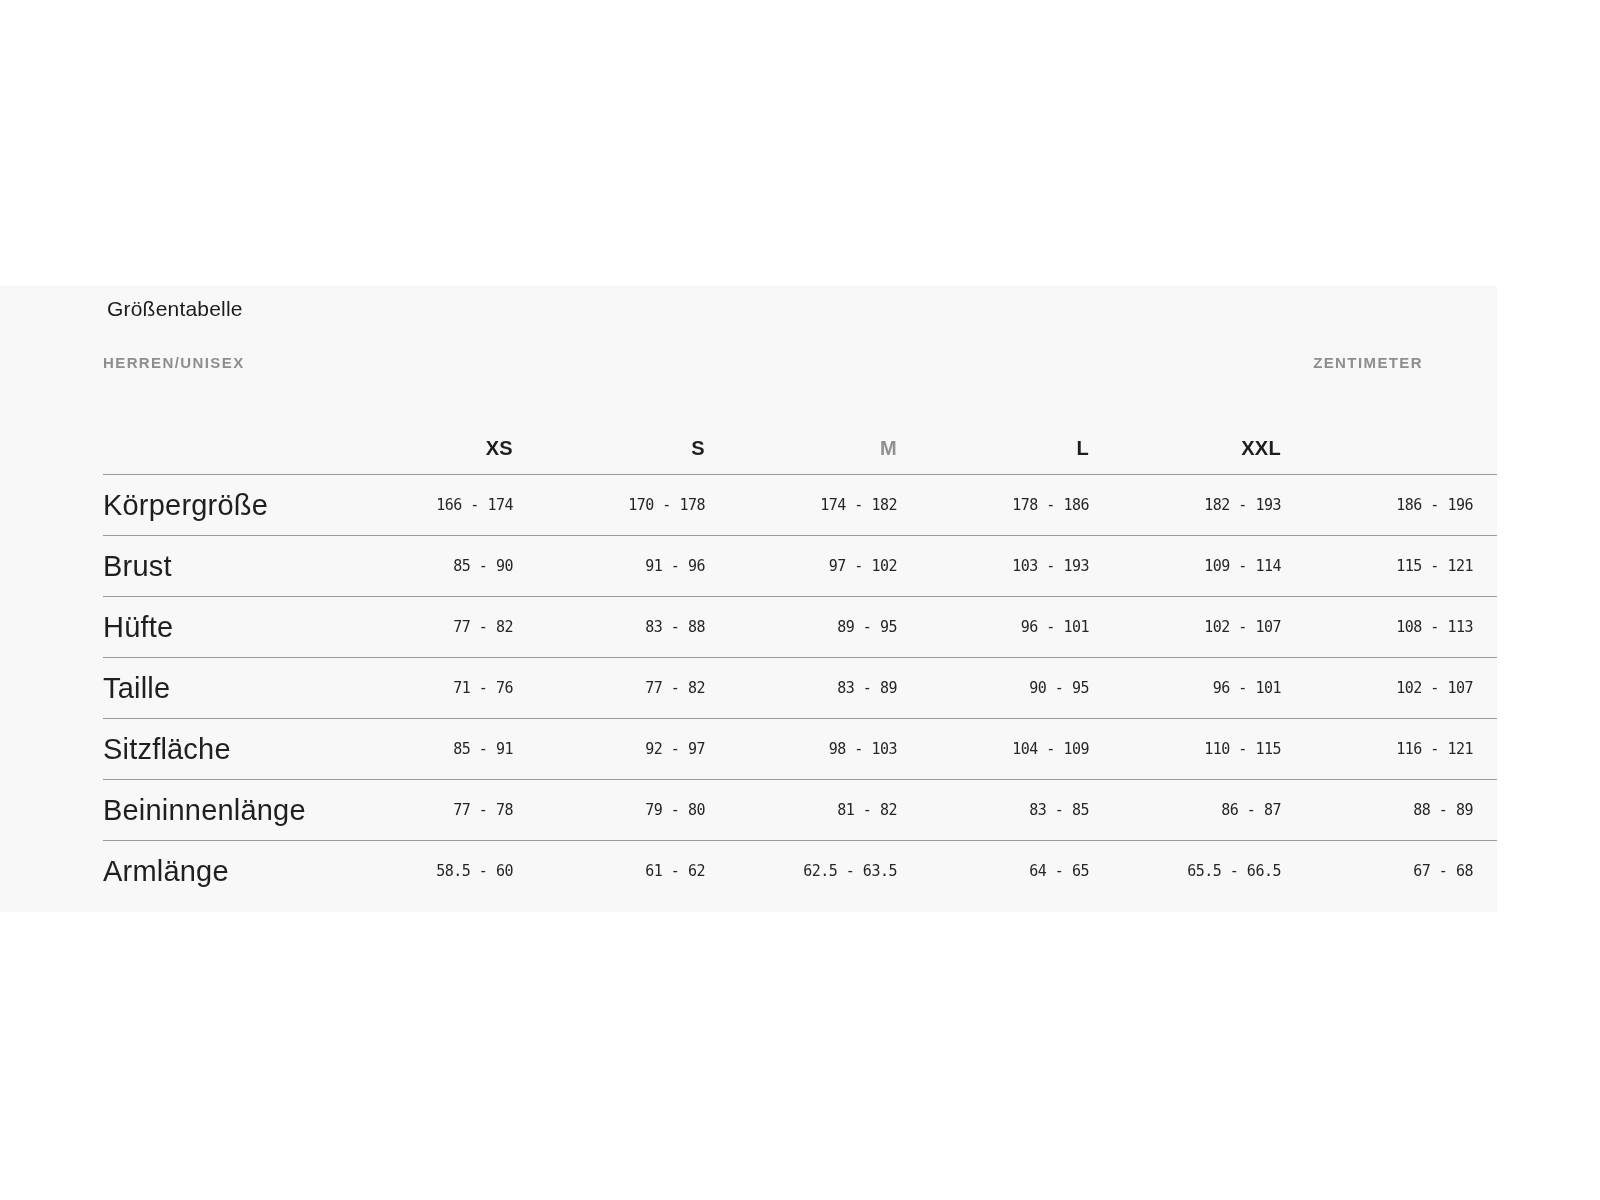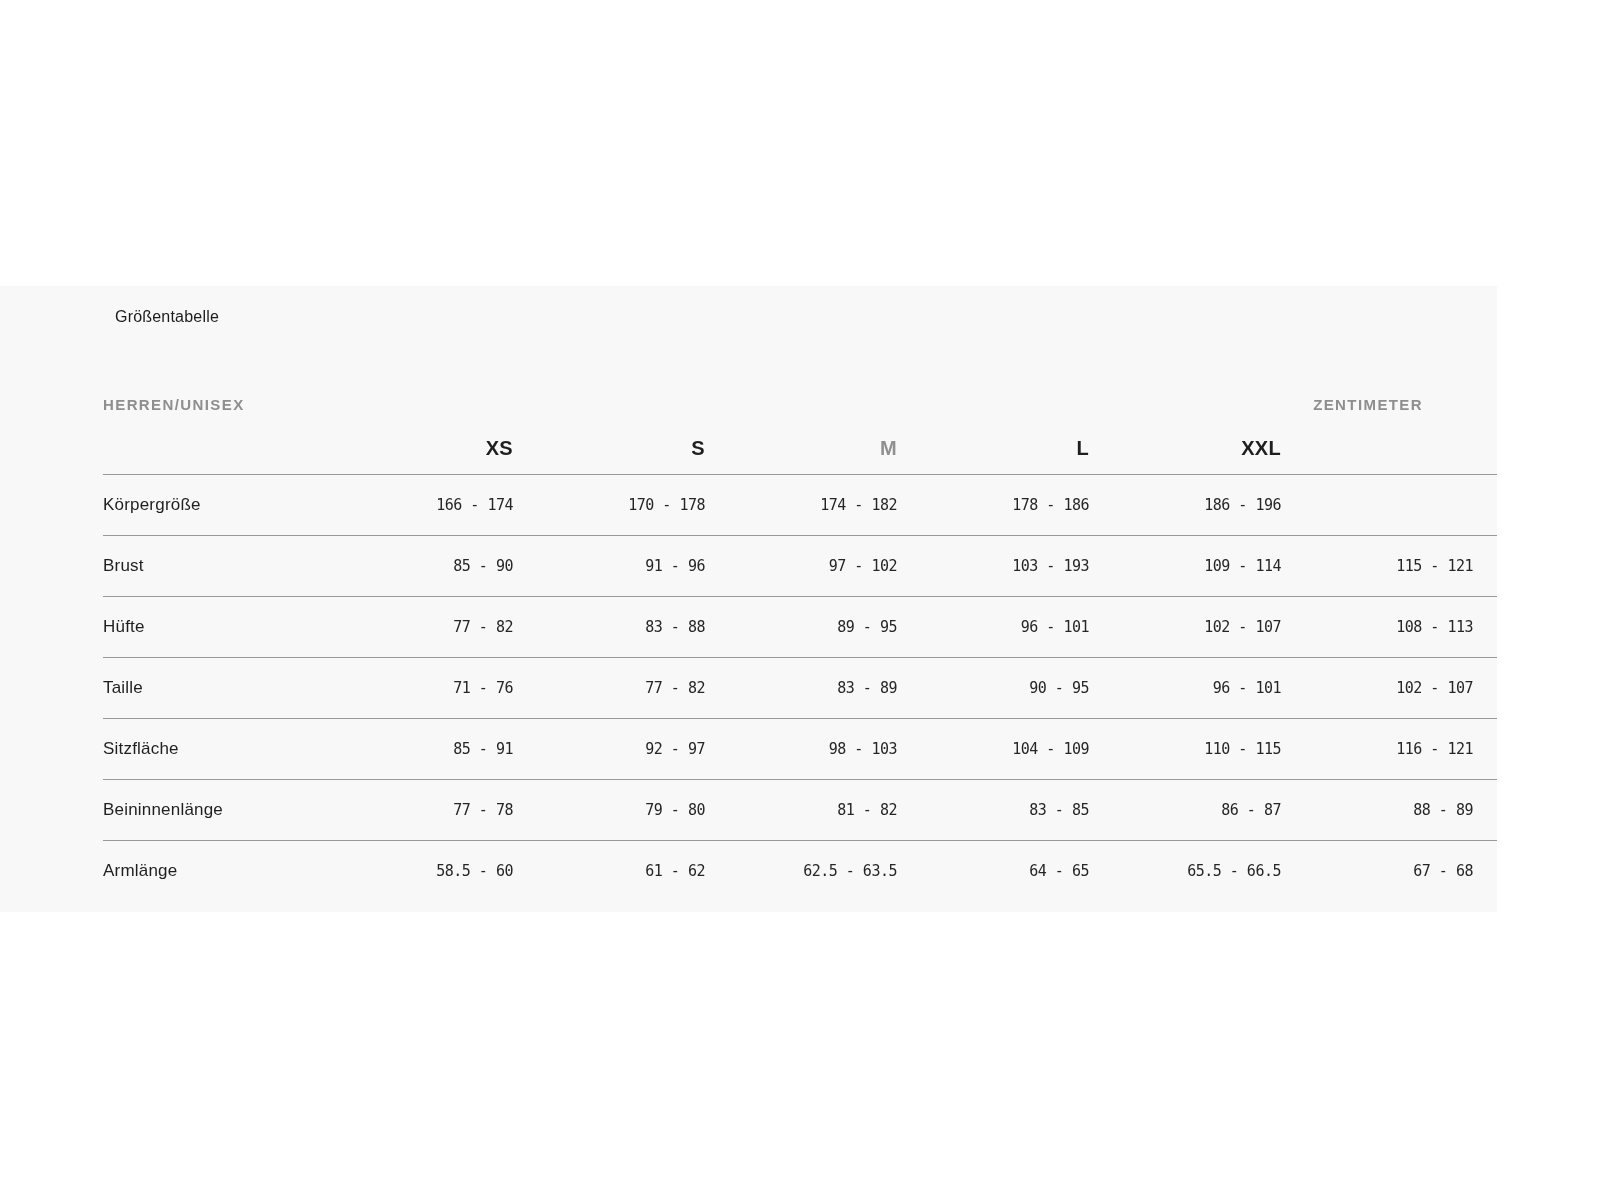--- a/index.html
+++ b/index.html
@@ -23,36 +23,35 @@
   .content {
     position: absolute;
     left: 103px;
     top: 0;
     width: 1394px;
   }
   .title {
     position: absolute;
     top: 290px;
     left: 0;
-    margin: 12px;
-    font-size: 16px;
+    margin: 4px;
+    font-size: 21px;
     line-height: 30px;
     font-weight: 500;
     color: #1c1c1c;
     letter-spacing: 0.2px;
   }
   .eyebrow-row {
     position: absolute;
     top: 354px;
     left: 0;
     width: 1394px;
     display: flex;
     justify-content: space-between;
     align-items: center;
-    margin-top: 42px;
   }
   .eyebrow {
     font-size: 15px;
     line-height: 18px;
     font-weight: bold;
     letter-spacing: 1.4px;
     color: #8e8e8e;
   }
   .eyebrow.right {
     padding-right: 74px;
@@ -88,21 +87,21 @@
     justify-content: flex-start;
     padding: 0;
   }
   .hcell.muted {
     color: #909090;
   }
   .label-cell {
     display: flex;
     align-items: center;
     justify-content: flex-start;
-    font-size: 17px;
+    font-size: 29px;
     color: #1f1f1f;
     letter-spacing: 0.2px;
   }
   .value-cell {
     display: flex;
     align-items: center;
     justify-content: flex-end;
     padding-right: 24px;
     font-family: "DejaVu Sans Mono", monospace;
     font-size: 15px;
@@ -133,20 +132,21 @@
         <div class="hcell">L</div>
         <div class="hcell">XXL</div>
       </div>
 
   <div class="trow body-row">
         <div class="label-cell">Körpergröße</div>
         <div class="value-cell">166 - 174</div>
         <div class="value-cell">170 - 178</div>
         <div class="value-cell">174 - 182</div>
         <div class="value-cell">178 - 186</div>
+        <div class="value-cell">182 - 193</div>
         <div class="value-cell">186 - 196</div>
       </div>
       <div class="trow body-row">
         <div class="label-cell">Brust</div>
         <div class="value-cell">85 - 90</div>
         <div class="value-cell">91 - 96</div>
         <div class="value-cell">97 - 102</div>
         <div class="value-cell">103 - 193</div>
         <div class="value-cell">109 - 114</div>
         <div class="value-cell">115 - 121</div>

